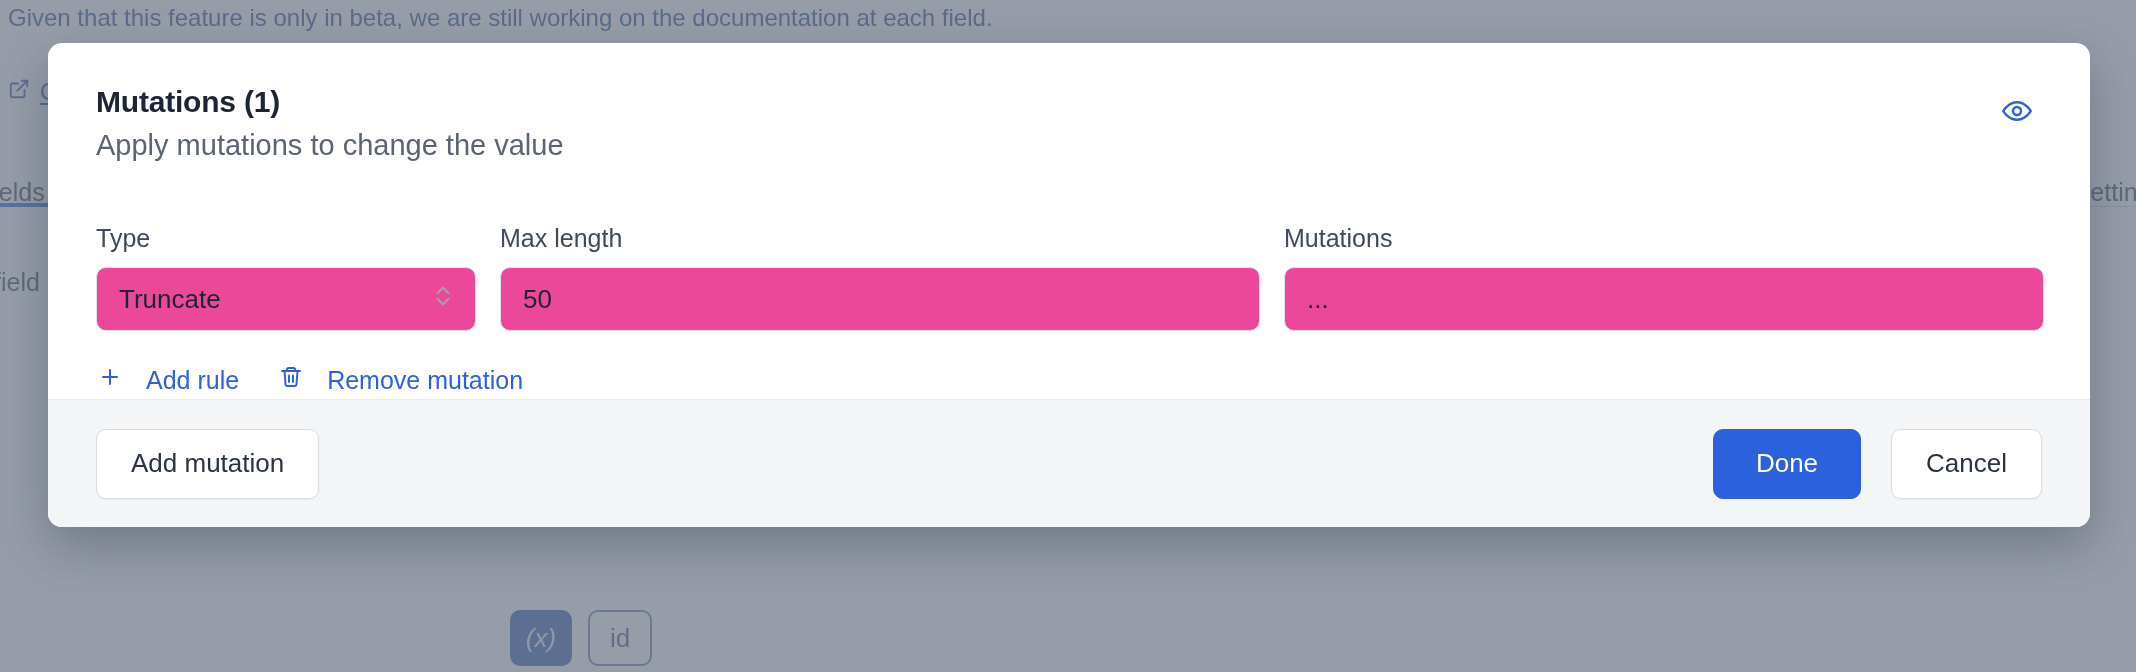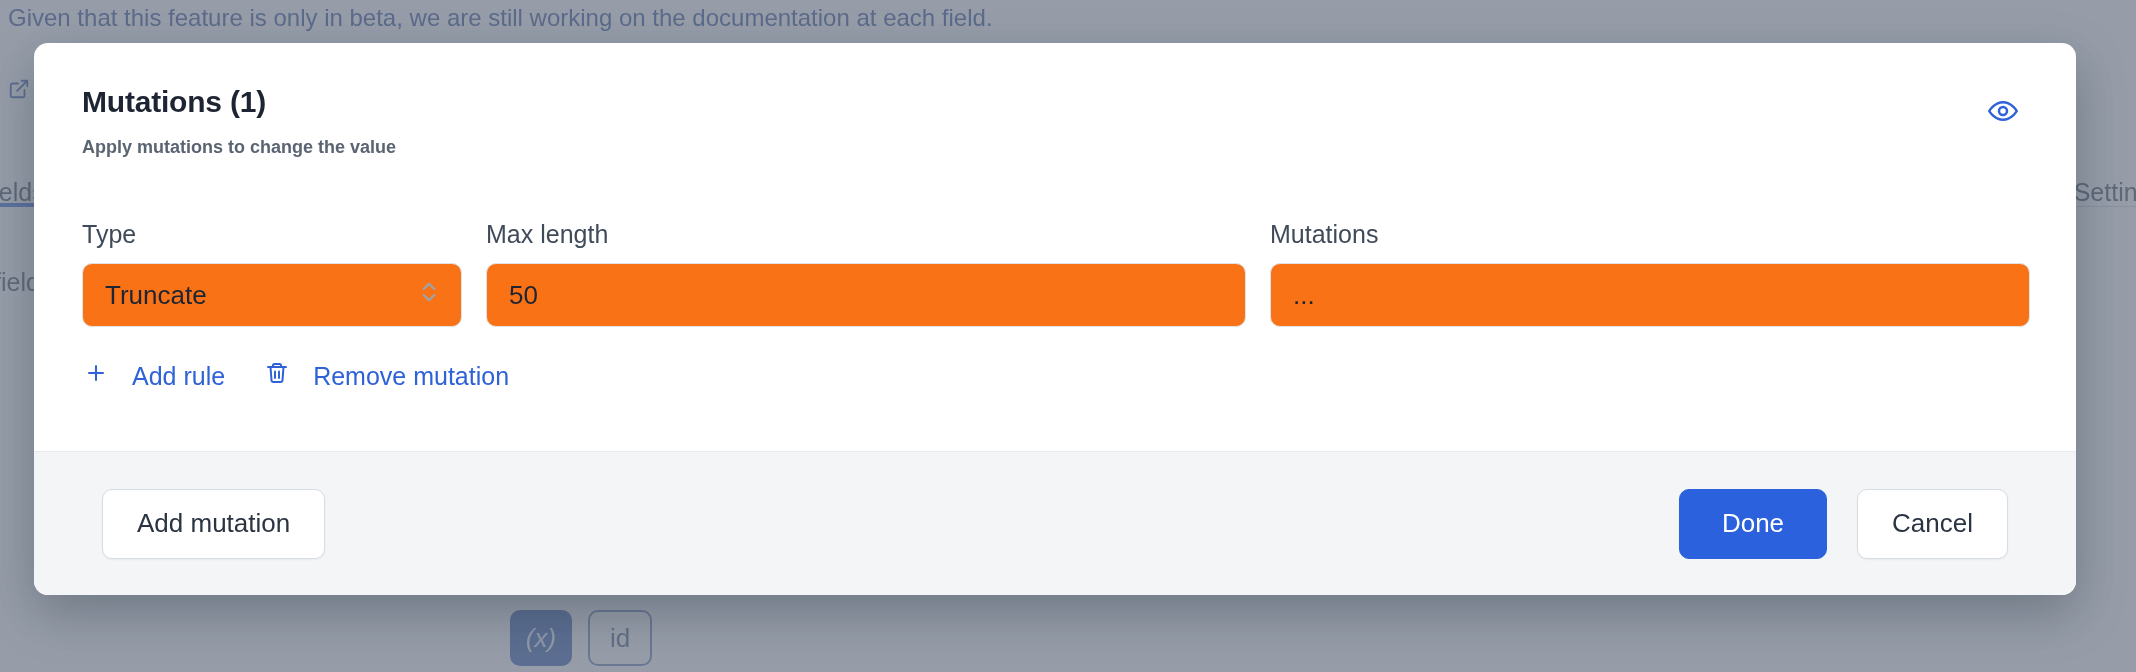--- a/index.html
+++ b/index.html
@@ -93,24 +93,24 @@
   
   #scrim {
     position: absolute;
     inset: 0;
     background: rgba(105, 116, 132, 0.70);
   }
 
   
   #modal {
     position: absolute;
-    left: 34px;
+    left: 48px;
     top: 43px;
     width: 2042px;
-    height: 552px;
+    height: 484px;
     background: #ffffff;
     border-radius: 14px;
     box-shadow: 0 18px 50px rgba(16, 24, 40, 0.28);
     display: flex;
     flex-direction: column;
     overflow: hidden;
   }
 
   .modal-body {
     flex: 1;
@@ -123,24 +123,23 @@
     align-items: flex-start;
     justify-content: space-between;
   }
   .head-title {
     font-size: 30px;
     font-weight: bold;
     color: #1d2433;
     letter-spacing: -0.2px;
   }
   .head-sub {
-    margin-top: 18px;
-    font-size: 18px;
+    margin-top: 10px;
+    font-size: 29px;
     color: #5b6472;
-    font-weight: bold;
   }
   .eye-btn {
     width: 46px;
     height: 46px;
     display: flex;
     align-items: center;
     justify-content: center;
     background: transparent;
     border: none;
     cursor: pointer;
@@ -157,21 +156,21 @@
   }
   .field-label {
     font-size: 25px;
     color: #404b5a;
     margin-bottom: 14px;
   }
   .control {
     height: 64px;
     border: 1px solid #dfe3e9;
     border-radius: 10px;
-    background: #f97316;
+    background: #ec4899;
     display: flex;
     align-items: center;
     padding: 0 22px;
     font-size: 26px;
     color: #1d2433;
     font-family: "Liberation Sans", sans-serif;
     width: 100%;
   }
   .control.select {
     justify-content: space-between;
@@ -201,21 +200,21 @@
   }
 
   
   .modal-footer {
     height: 144px;
     background: #f3f5f7;
     border-top: 1px solid #e6e9ee;
     display: flex;
     align-items: center;
     justify-content: space-between;
-    padding: 0 68px;
+    padding: 0 48px;
   }
   .btn {
     height: 70px;
     border-radius: 10px;
     font-size: 26px;
     font-family: "Liberation Sans", sans-serif;
     cursor: pointer;
     display: inline-flex;
     align-items: center;
     justify-content: center;

